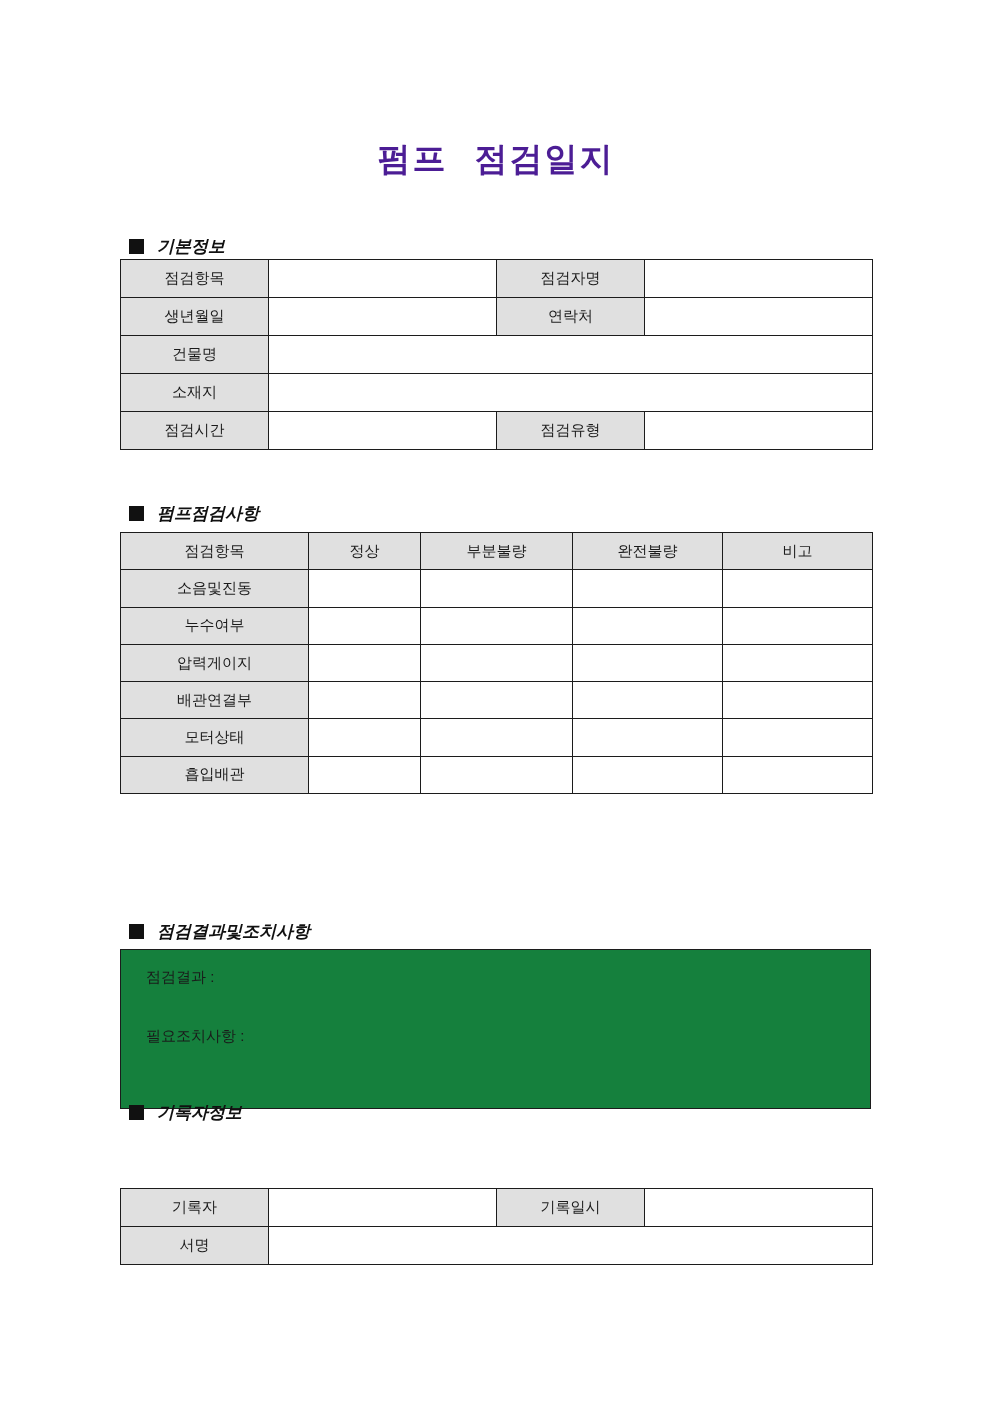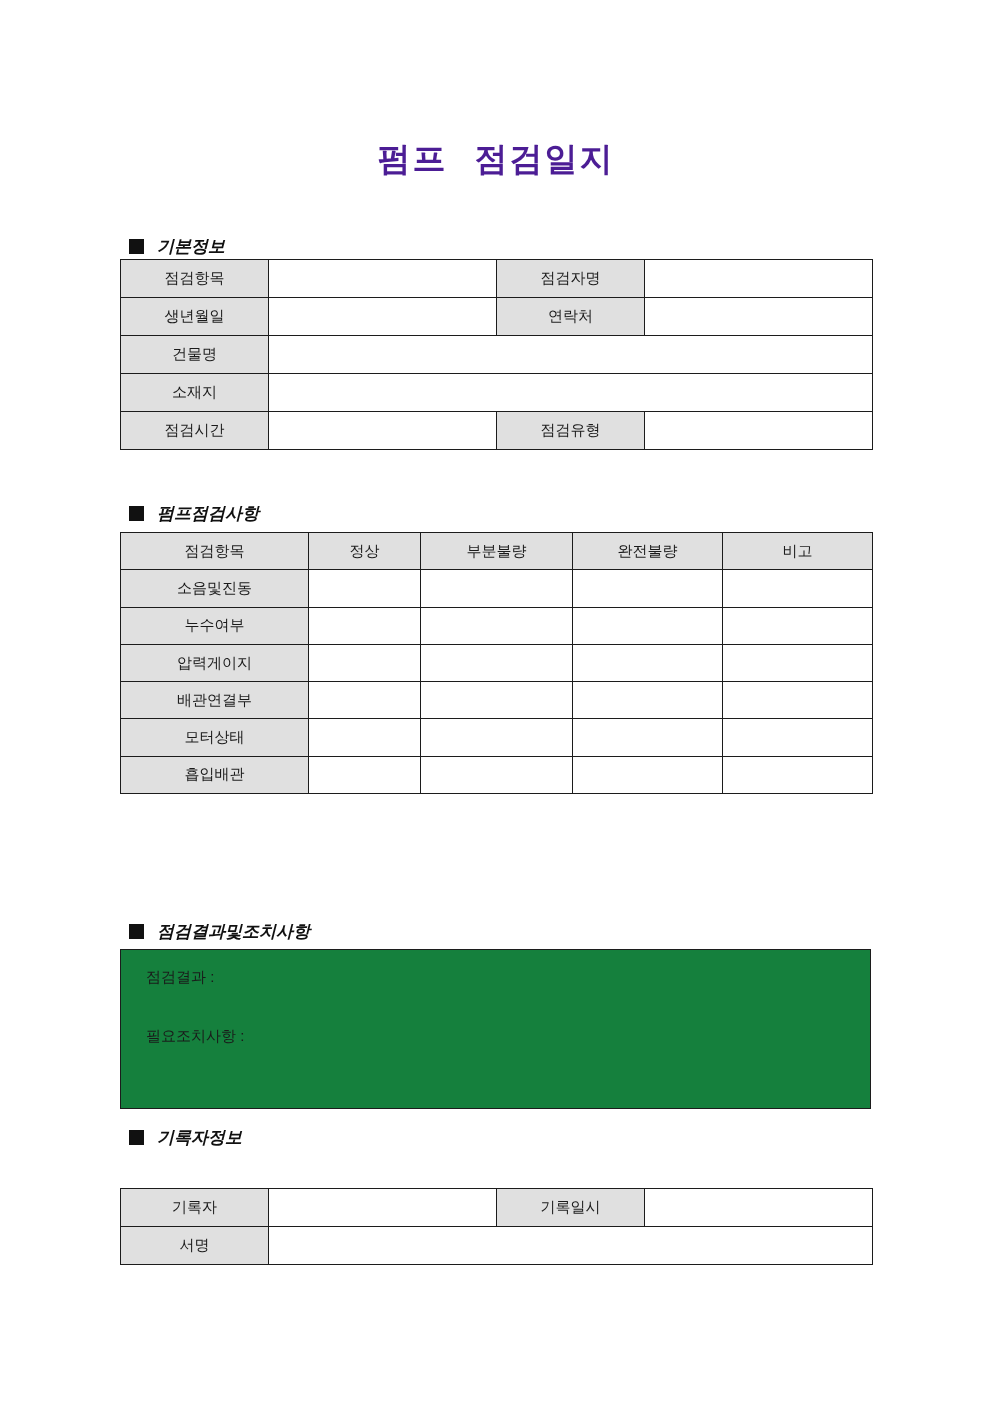--- a/index.html
+++ b/index.html
@@ -67,21 +67,21 @@
     background: #e0e0e0;
   }
   #basic-table  { top: 259px; }
   #basic-table tr, #recorder-table tr { height: 38px; }
   #check-table  { top: 532px; }
   #check-table tr { height: 37.3px; }
   #recorder-table { top: 1188px; }
   #hdr-basic    { top: 224px; }
   #hdr-check    { top: 491px; }
   #hdr-result   { top: 909px; }
-  #hdr-recorder { top: 1115px; }
+  #hdr-recorder { top: 1090px; }
   .result-box {
     position: absolute;
     left: 120px;
     top: 949px;
     width: 749px;
     height: 158px;
     border: 1.5px solid #1c1c1c;
     background: #15803d;
     box-sizing: content-box;
   }

